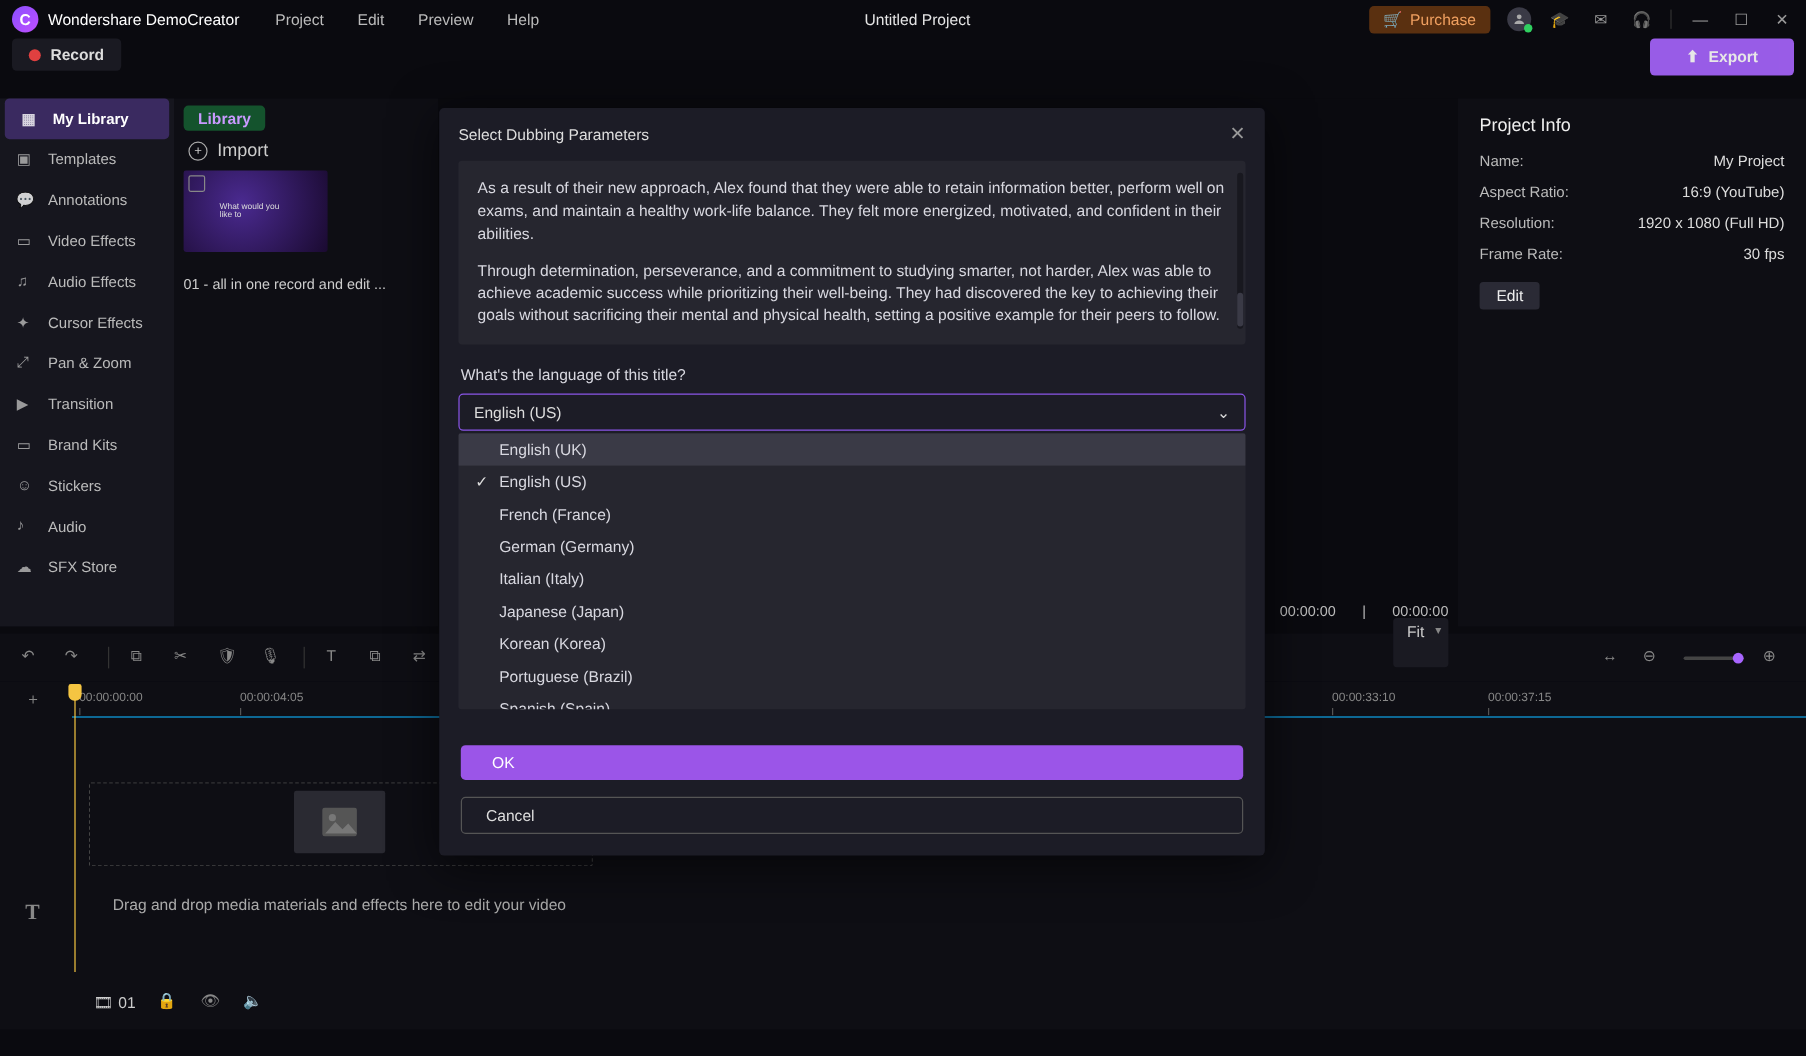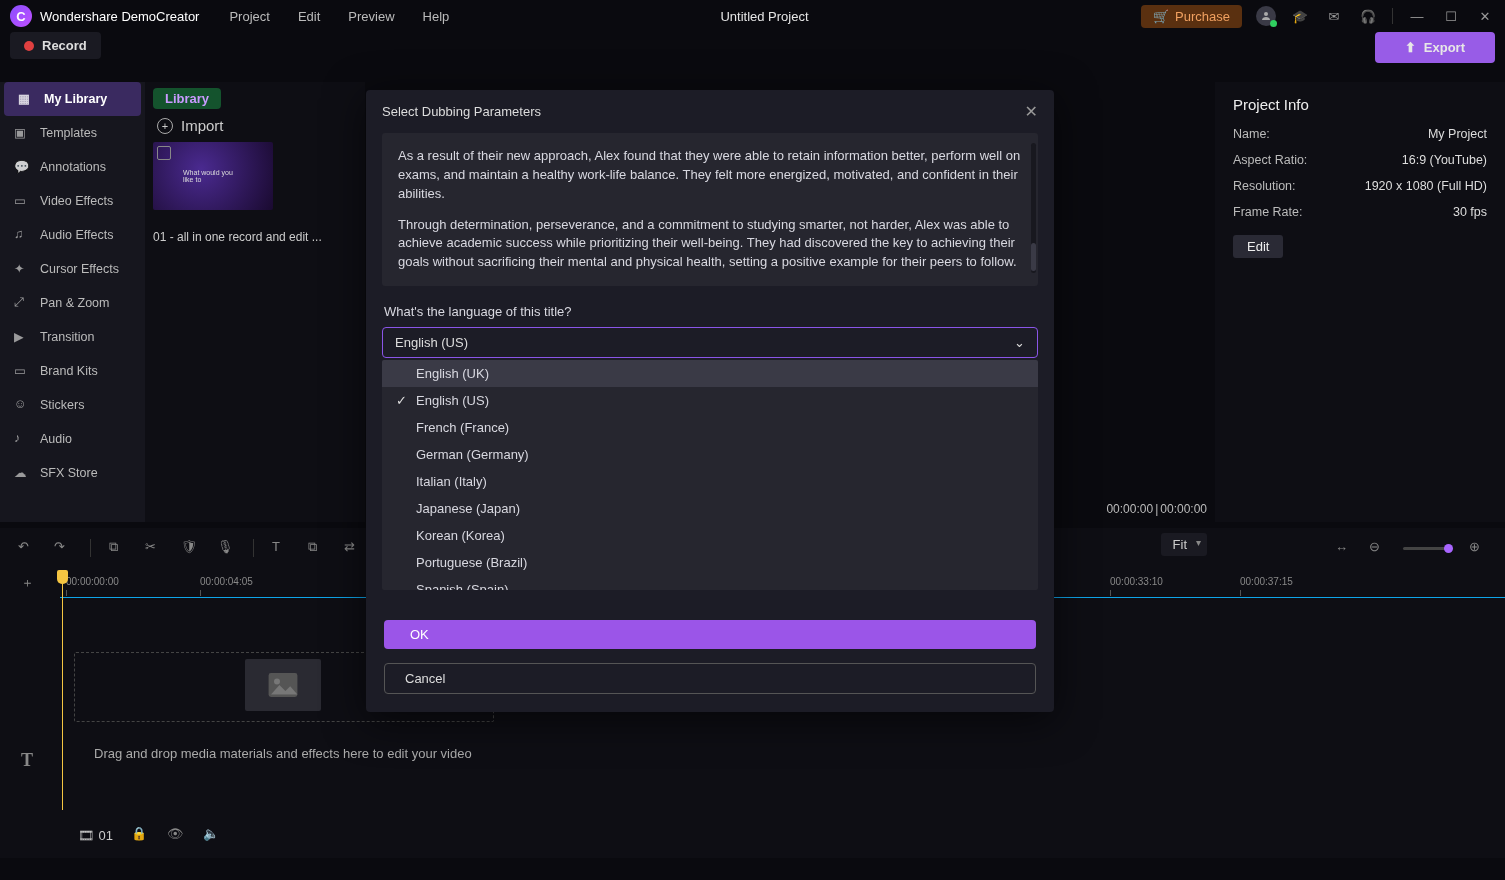--- a/index.html
+++ b/index.html
@@ -66,22 +66,22 @@
 .tl-body { flex:1; position:relative; padding-top:4px;}
 .ruler { height:26px; position:relative; color:#888; font-size:10px; border-bottom:1px solid #0ea5e9;}
 .playhead { position:absolute; left:0; top:0; width:1px; height:240px; background:#f5c542;}
 .playhead::before { content:''; position:absolute; top:0; left:-5px; width:11px; height:14px; background:#f5c542; border-radius:2px 2px 5px 5px;}
 .track-ph { margin-top:54px; margin-left:14px; width:420px; height:70px; border:1px dashed #444; border-radius:2px; position:relative;}
 .track-ph-img { position:absolute; left:170px; top:6px; width:76px; height:52px; background:#2a2a32; border-radius:2px; display:flex; align-items:center; justify-content:center;}
 .hint { margin-top:24px; margin-left:34px; color:#aaa; font-size:13px;}
 .tl-bottom-icons { position:absolute; bottom:14px; left:18px; display:flex; gap:18px; align-items:center;}
 
 
-.preview-foot { position:absolute; right:8px; bottom:6px; display:flex; align-items:center; gap:2px; color:#bbb; font-size:12px;margin-left:48px;}
-.fit-dd { background:#1a1a22; padding:4px 20px 4px 12px; border-radius:3px; position:relative;}
+.preview-foot { position:absolute; right:8px; bottom:6px; display:flex; align-items:center; gap:22px; color:#bbb; font-size:12px;margin-left:48px;}
+.fit-dd { background:#1a1a22; padding:4px 20px 22px 12px; border-radius:3px; position:relative;}
 .fit-dd::after { content:'▾'; position:absolute; right:6px; top:4px; font-size:10px; color:#888;}
 
 
 .modal { position:absolute; left:366px; top:90px; width:688px; background:#1c1c26; border-radius:4px; box-shadow:0 8px 40px rgba(0,0,0,.6); z-index:50; }
 .modal-head { display:flex; align-items:center; padding:12px 16px; color:#ddd; }
 .modal-close { margin-left:auto; color:#999; cursor:pointer; font-size:16px;}
 .modal-body { padding:0 16px 14px; }
 .textbox { background:#26262f; border-radius:3px; padding:14px 16px; max-height:160px; overflow:hidden; position:relative; color:#d8d8e0; line-height:1.45; font-size:13px;}
 .textbox-scroll { position:absolute; right:2px; top:10px; width:5px; height:130px; background:#18181f; border-radius:3px;}
 .textbox-scroll-thumb { position:absolute; right:2px; top:110px; width:5px; height:28px; background:#3a3a46; border-radius:3px;}

